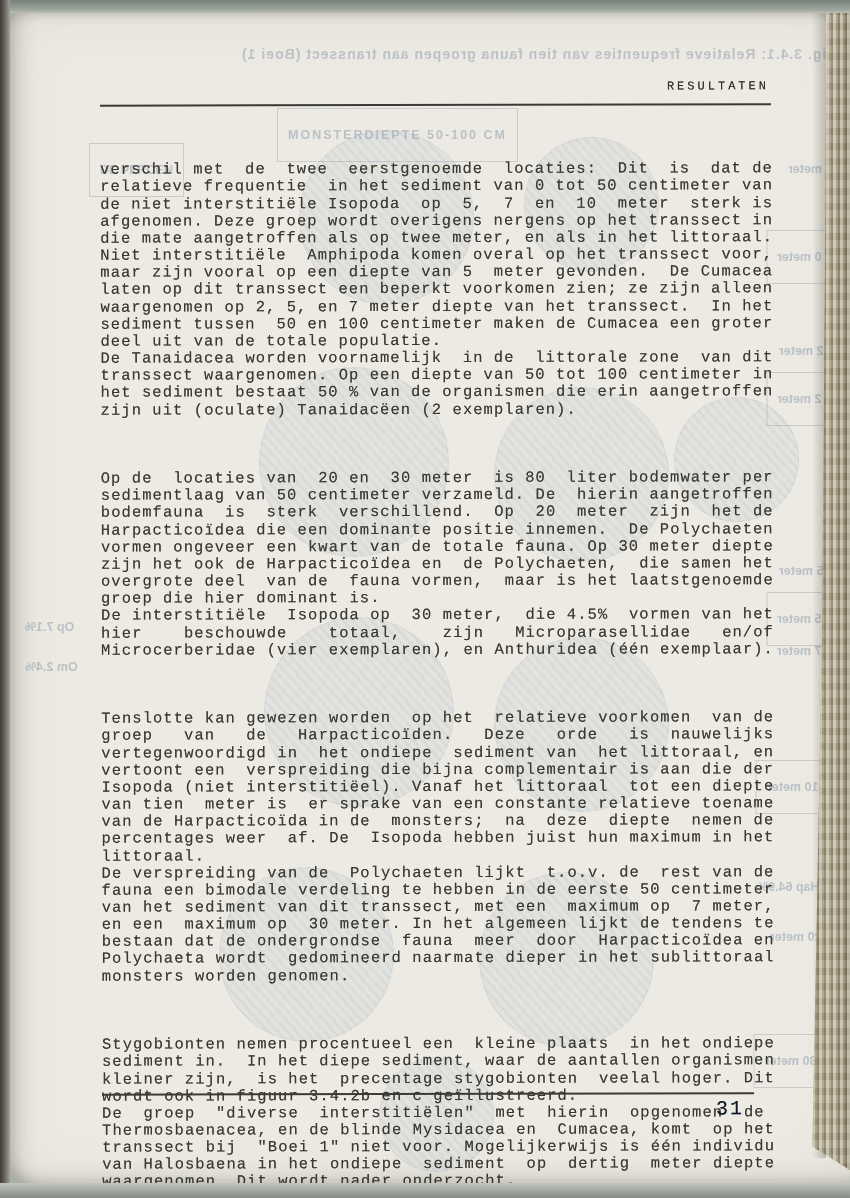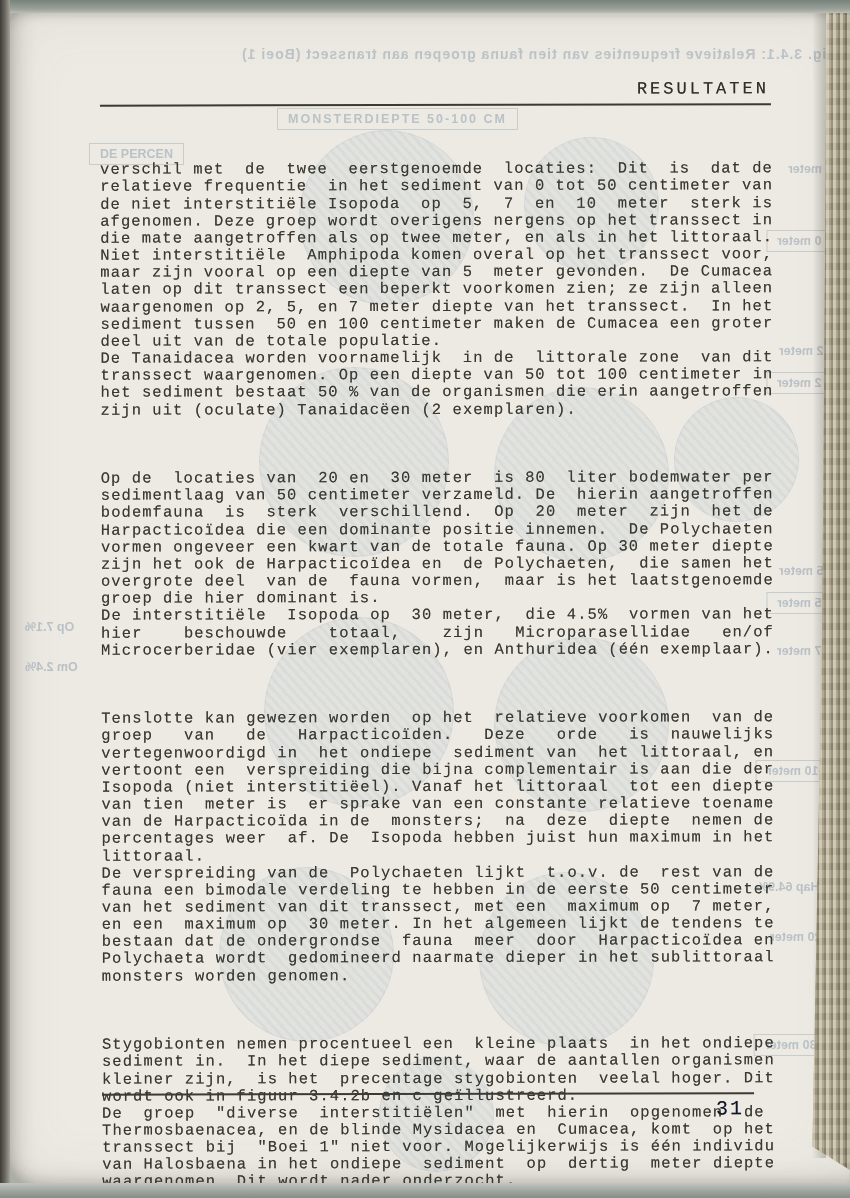--- a/index.html
+++ b/index.html
@@ -30,39 +30,39 @@
     background:
       repeating-linear-gradient(90deg, rgba(92,85,64,0.38) 0 2px, rgba(223,218,201,0.55) 2px 5px, rgba(150,142,116,0.35) 5px 7px),
       repeating-linear-gradient(0deg, rgba(0,0,0,0.10) 0 7px, rgba(255,255,255,0.12) 7px 15px),
       linear-gradient(90deg,#a99f85,#bdb49a 50%,#8f8670);}
   .fore-edge-shadow{position:absolute;right:24px;top:0;bottom:40px;width:14px;
     background:linear-gradient(90deg,rgba(0,0,0,0) ,rgba(70,66,52,0.28));}
 
   
   .rule{position:absolute;height:2px;background:#3b3a35;}
   .header-rule{left:92px;right:78px;top:92px;}
-  .header-label{position:absolute;right:80px;top:68px;font-size:17px;letter-spacing:3px;
+  .header-label{position:absolute;right:80px;top:68px;font-size:12px;letter-spacing:3px;
     color:#2f2e29;text-shadow:0 0 0.5px rgba(47,46,41,0.65);}
   .body-text{position:absolute;left:92px;top:115px;color:#393831;
     font-size:15.5px;line-height:17.15px;letter-spacing:1.05px;white-space:pre;
     text-shadow:0 0 0.5px rgba(57,56,49,0.55);}
   .body-text .para{margin:0 0 17.15px 0;}
   .footer-rule{left:92px;top:1081px;width:652px;}
   .page-number{position:absolute;left:706px;top:1086px;font-size:20px;letter-spacing:2px;
     color:#0f172a;text-shadow:0 0 0.5px rgba(52,51,46,0.6);}
 
   
   .bleed{position:absolute;inset:0;pointer-events:none;}
   .mirror{transform:scaleX(-1);}
   .bleed-caption{position:absolute;top:34px;left:110px;right:18px;text-align:left;
     font-family:"Liberation Sans","DejaVu Sans",sans-serif;font-weight:bold;
     font-size:14px;letter-spacing:1px;color:rgba(150,163,176,0.55);white-space:nowrap;overflow:hidden;}
   .bleed-label{position:absolute;font-family:"Liberation Sans","DejaVu Sans",sans-serif;
     font-size:12.5px;font-weight:bold;color:rgba(140,156,172,0.52);white-space:nowrap;}
-  .bleed-box{border:1px solid rgba(140,156,172,0.38);padding:3px 10px;}
+  .bleed-box{border:1px solid rgba(140,156,172,0.38);padding:19px 10px;}
   .bcircle{position:absolute;border-radius:50%;
     background:
       repeating-linear-gradient(48deg, rgba(138,158,174,0.10) 0 3px, rgba(0,0,0,0) 3px 7px),
       radial-gradient(circle, rgba(146,166,182,0.10) 0 60%, rgba(146,166,182,0.16) 100%);
     box-shadow:inset 0 0 0 1px rgba(146,166,182,0.14);}
 </style>
 </head>
 <body>
 
 <div class="scan">

